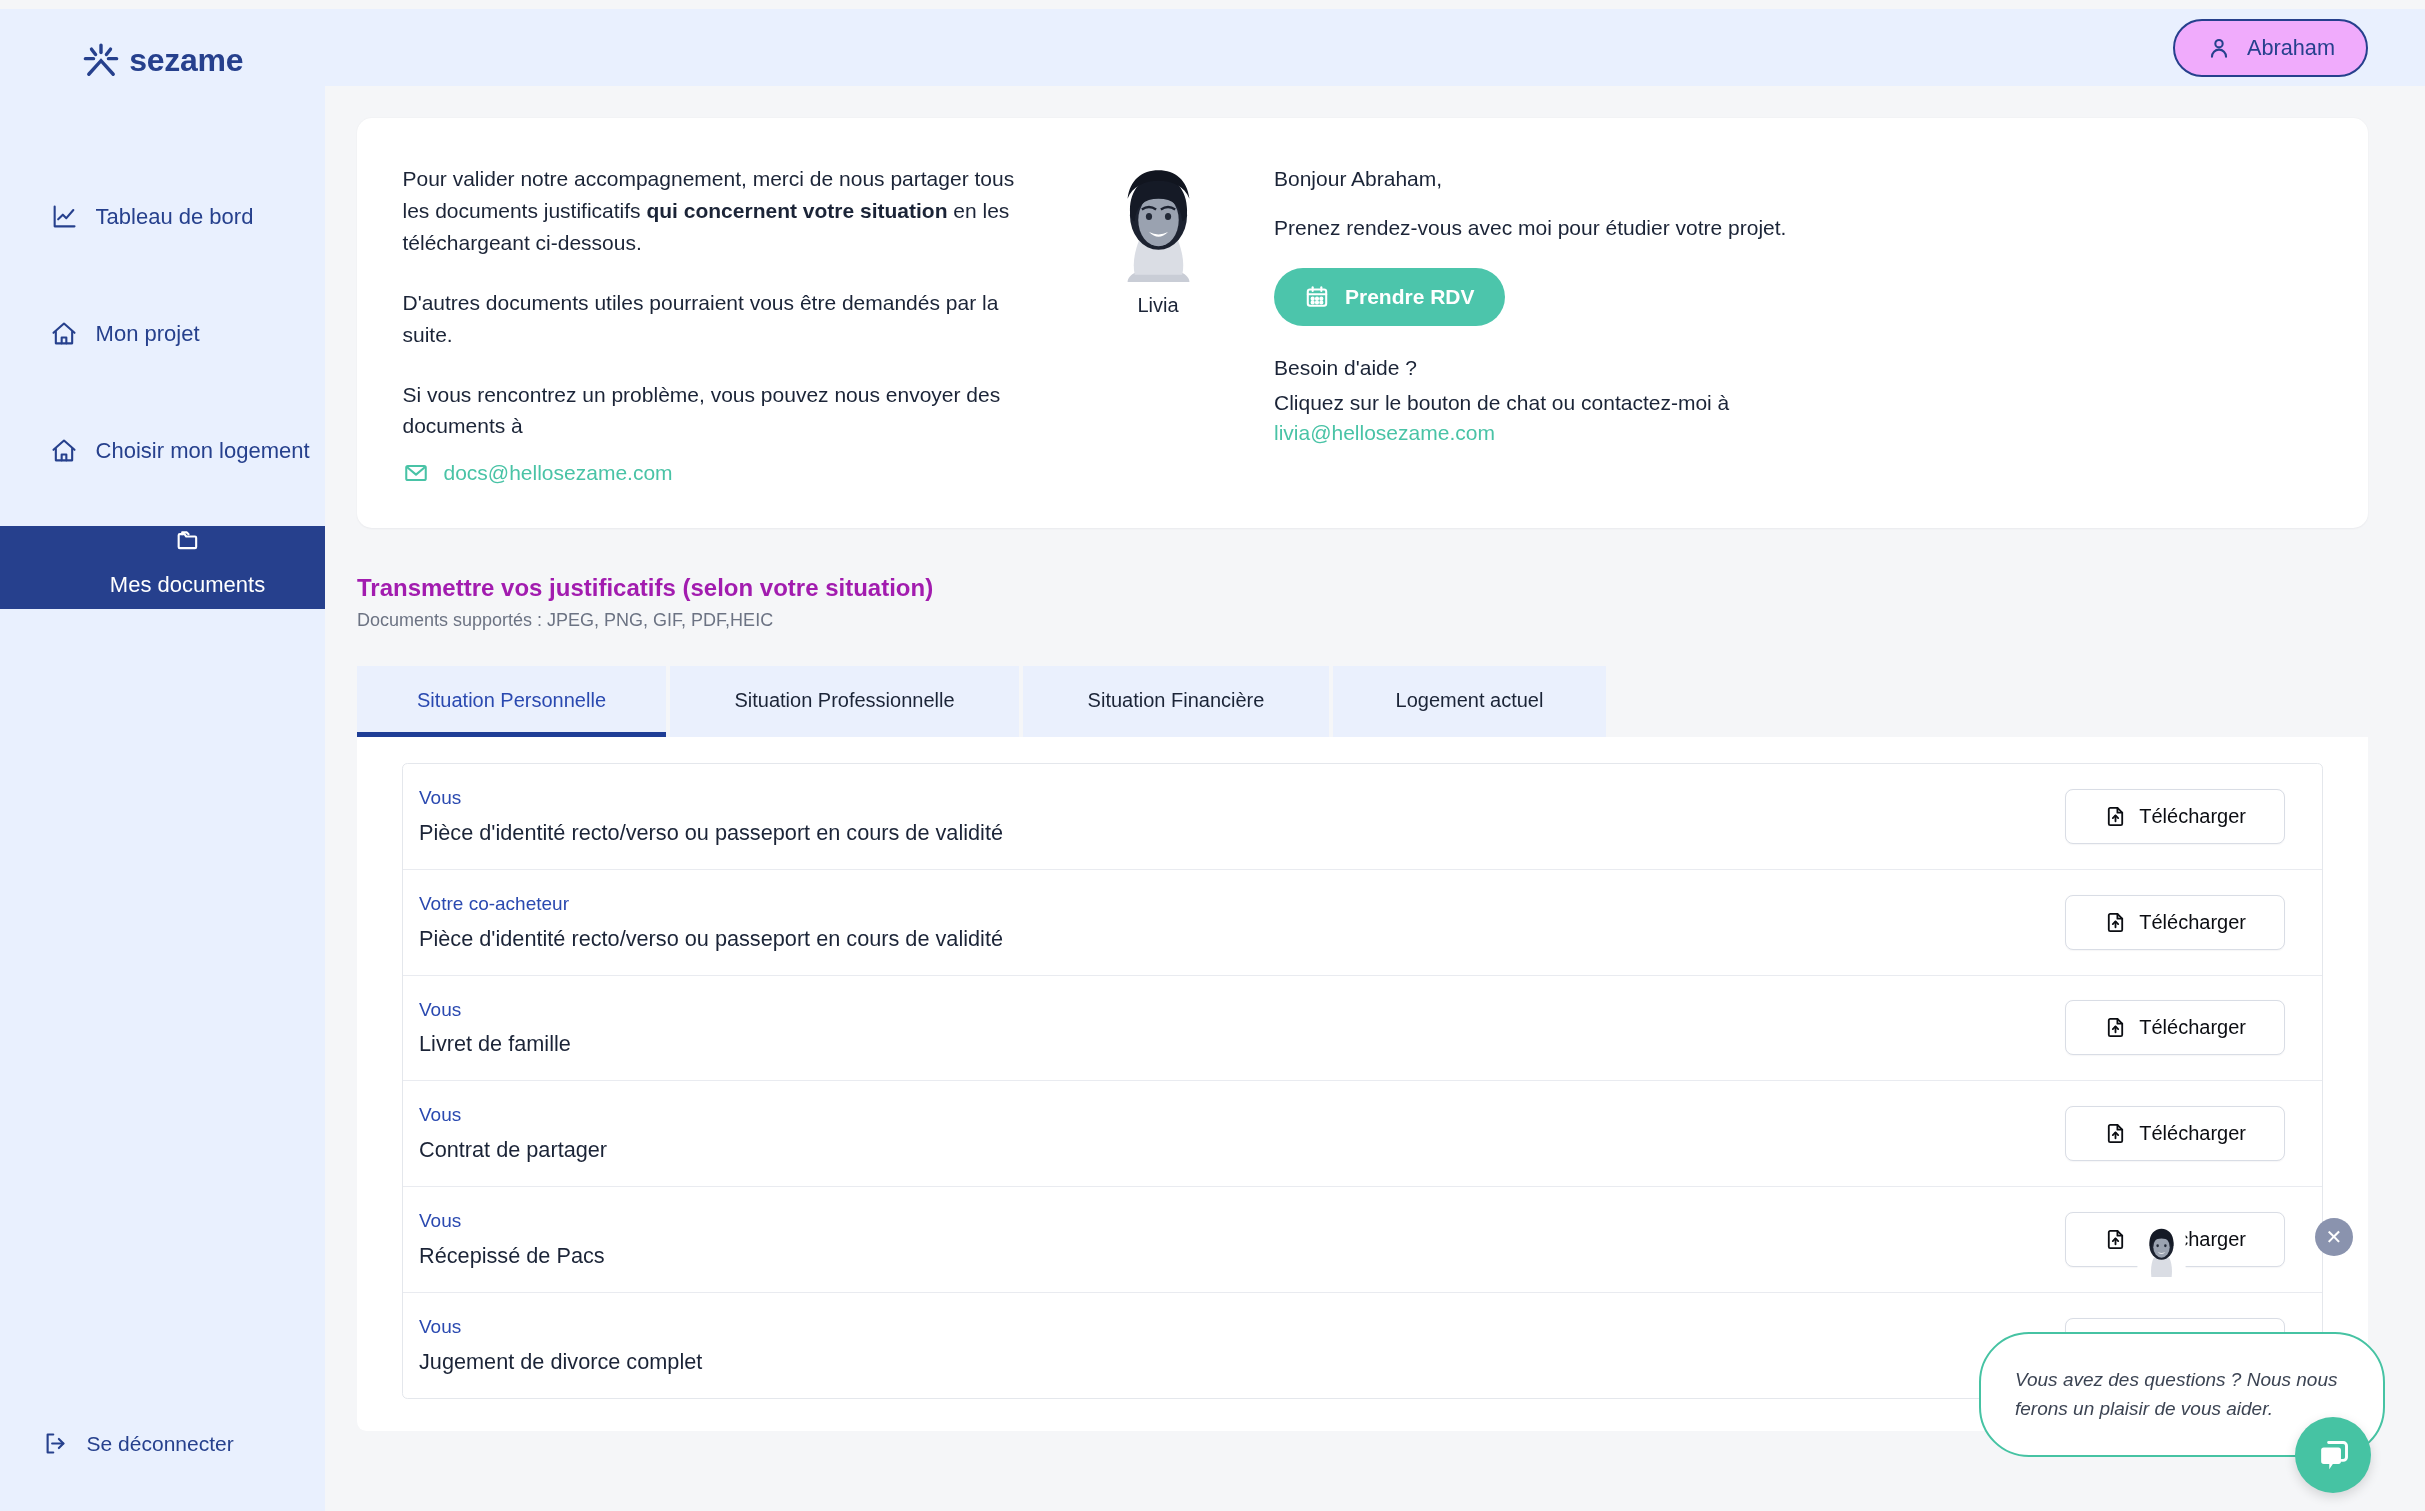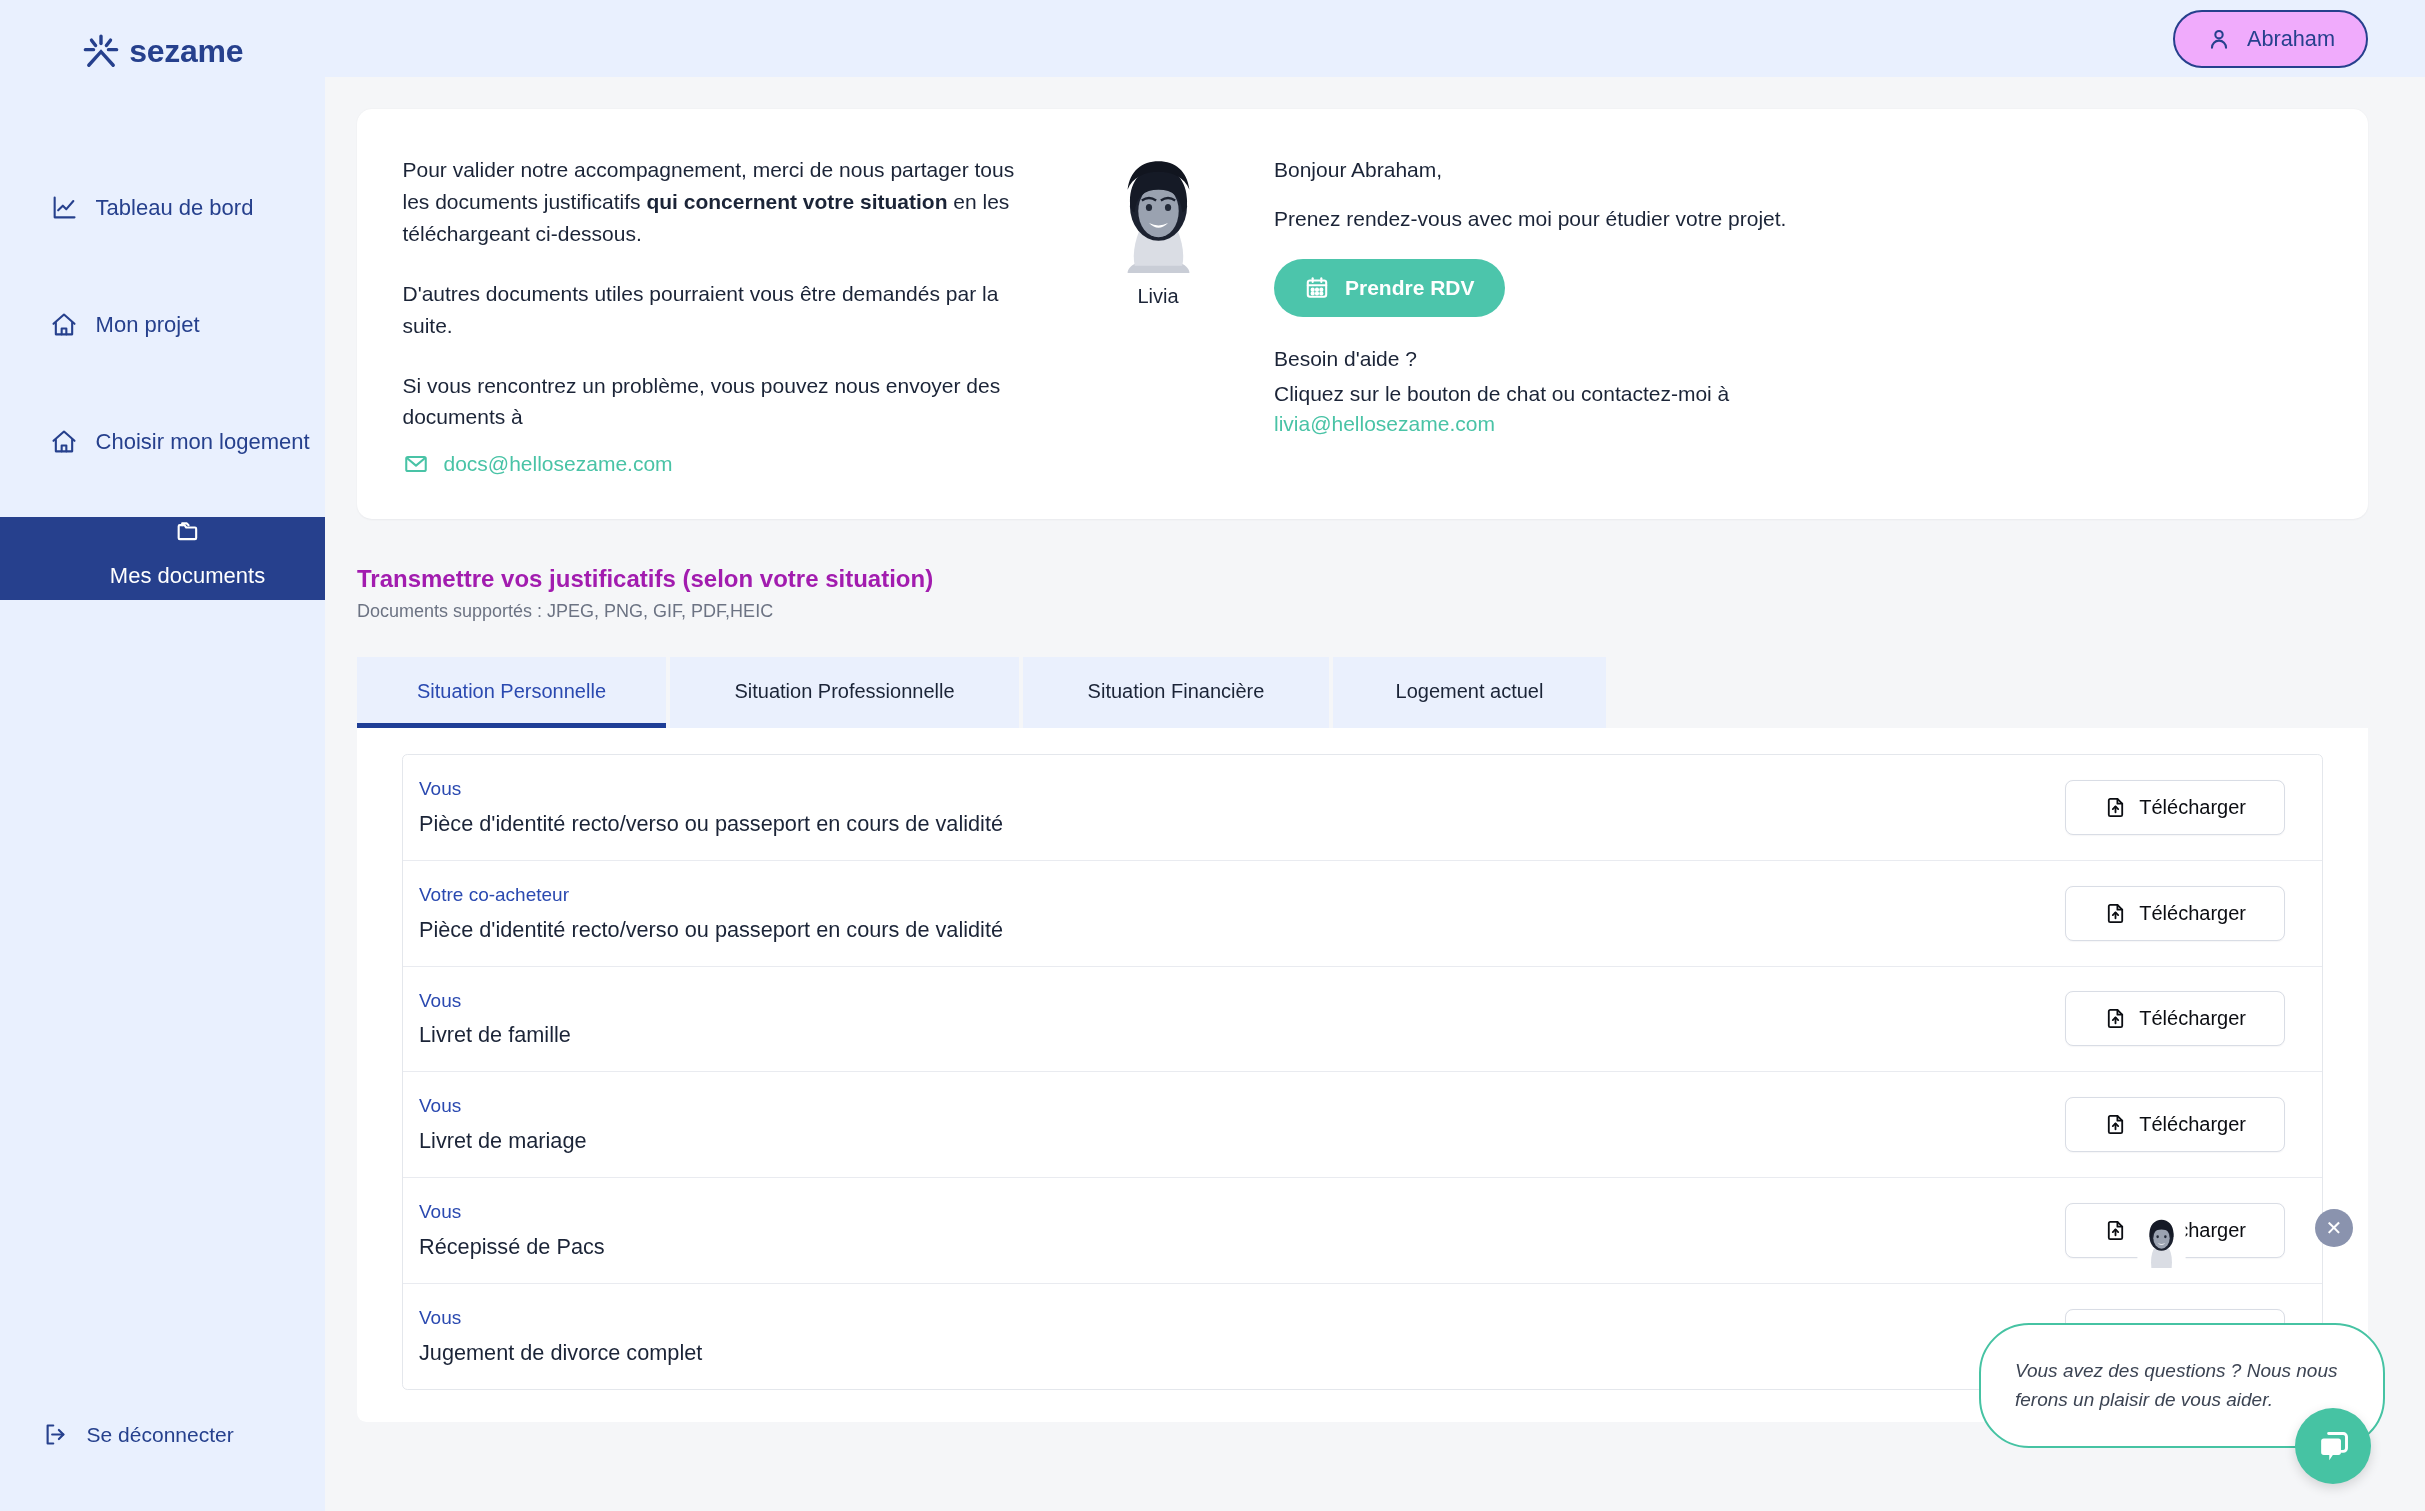--- a/index.html
+++ b/index.html
@@ -3,21 +3,21 @@
 <meta charset="utf-8">
 <title>sezame — Mes documents</title>
 <style>
   * { box-sizing: border-box; margin: 0; padding: 0; }
   html, body {
     width: 2426px; height: 1512px;
     font-family: "Liberation Sans", sans-serif;
     background: #F5F6F8;
     overflow: hidden;
   }
-  .app { display: flex; width: 2426px; height: 1059px; position: relative; }
+  .app { display: flex; width: 2426px; height: 1059px; position: relative; margin-top: 9px; }
 
   
   .sidebar {
     width: 325px; height: 1512px;
     background: #E9F0FE;
     flex: 0 0 325px;
     position: relative;
     display: flex; flex-direction: column;
   }
   .logo-wrap {
@@ -393,21 +393,21 @@
                     <line x1="12" y1="17" x2="12" y2="11"></line>
                   <polyline points="9.2,13.6 12,10.8 14.8,13.6"></polyline>
                 </svg>
                 <span>Télécharger</span>
               </button>
             </div>
 
             <div class="doc-row">
               <div>
                 <div class="doc-owner">Vous</div>
-                <div class="doc-title">Livret de mariage</div>
+                <div class="doc-title">Contrat de partager</div>
               </div>
               <button class="dl-btn">
                 <svg class="ico" viewBox="0 0 24 24" fill="none" stroke="#0B0D12" stroke-width="1.9" stroke-linecap="round" stroke-linejoin="round">
                   <path d="M14 3H6.5A1.5 1.5 0 0 0 5 4.5v15A1.5 1.5 0 0 0 6.5 21h11a1.5 1.5 0 0 0 1.5-1.5V8z"></path>
                   <polyline points="14,3 14,8 19,8"></polyline>
                     <line x1="12" y1="17" x2="12" y2="11"></line>
                   <polyline points="9.2,13.6 12,10.8 14.8,13.6"></polyline>
                 </svg>
                 <span>Télécharger</span>
               </button>

